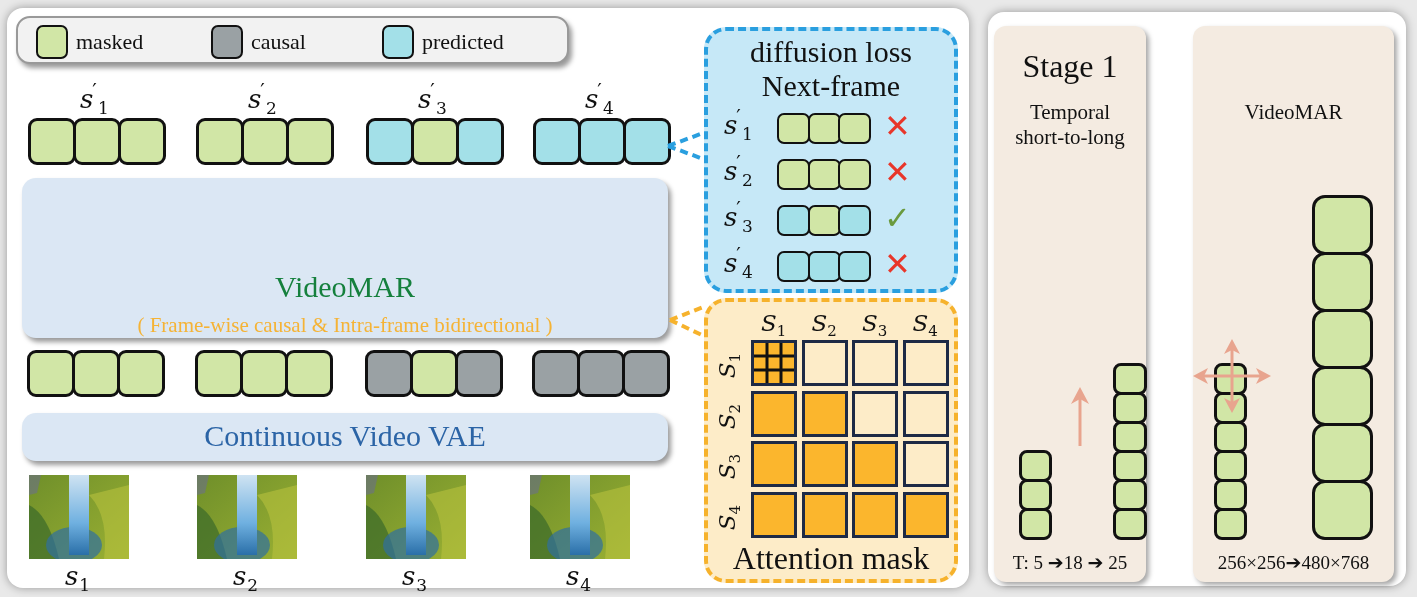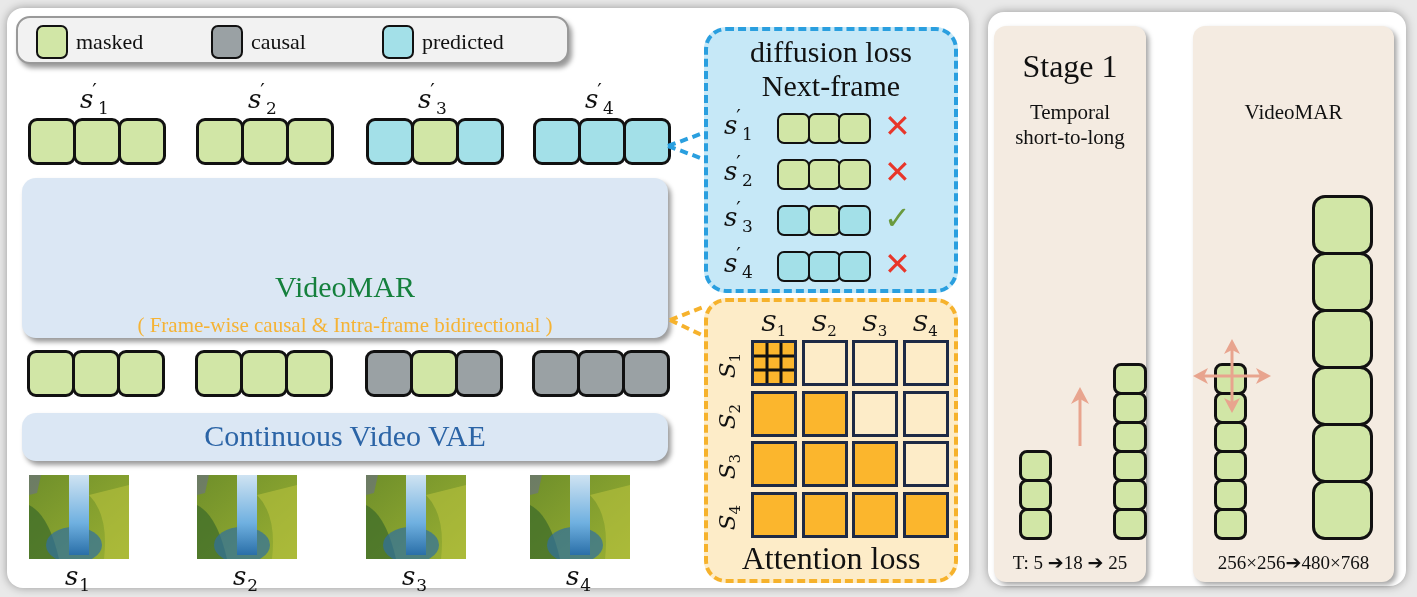--- a/index.html
+++ b/index.html
@@ -276,21 +276,21 @@
       <div class="cell off" style="left: 194.5px; top: 88.5px;"></div>
       <div class="cell on" style="left: 43px; top: 139px;"></div>
       <div class="cell on" style="left: 93.5px; top: 139px;"></div>
       <div class="cell on" style="left: 144px; top: 139px;"></div>
       <div class="cell off" style="left: 194.5px; top: 139px;"></div>
       <div class="cell on" style="left: 43px; top: 189.5px;"></div>
       <div class="cell on" style="left: 93.5px; top: 189.5px;"></div>
       <div class="cell on" style="left: 144px; top: 189.5px;"></div>
       <div class="cell on" style="left: 194.5px; top: 189.5px;"></div>
     </div>
-  <div class="attn-title">Attention loss</div>
+  <div class="attn-title">Attention mask</div>
 </div>
 
 <div class="panel" style="left:988px;top:12px;width:418px;height:574px;"></div>
 
 <div class="stage" style="left:994px;width:152px;">
   <div class="stage-title">Stage 1</div>
   <div class="stage-sub">
     <div>Temporal</div>
     <div>short-to-long</div>
   </div>

